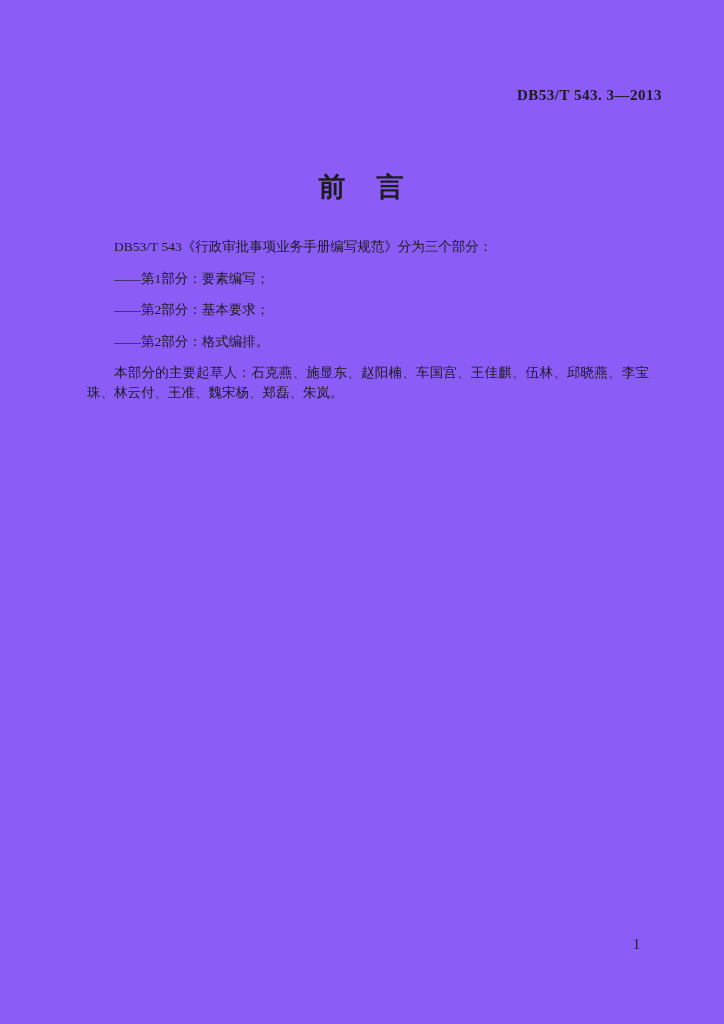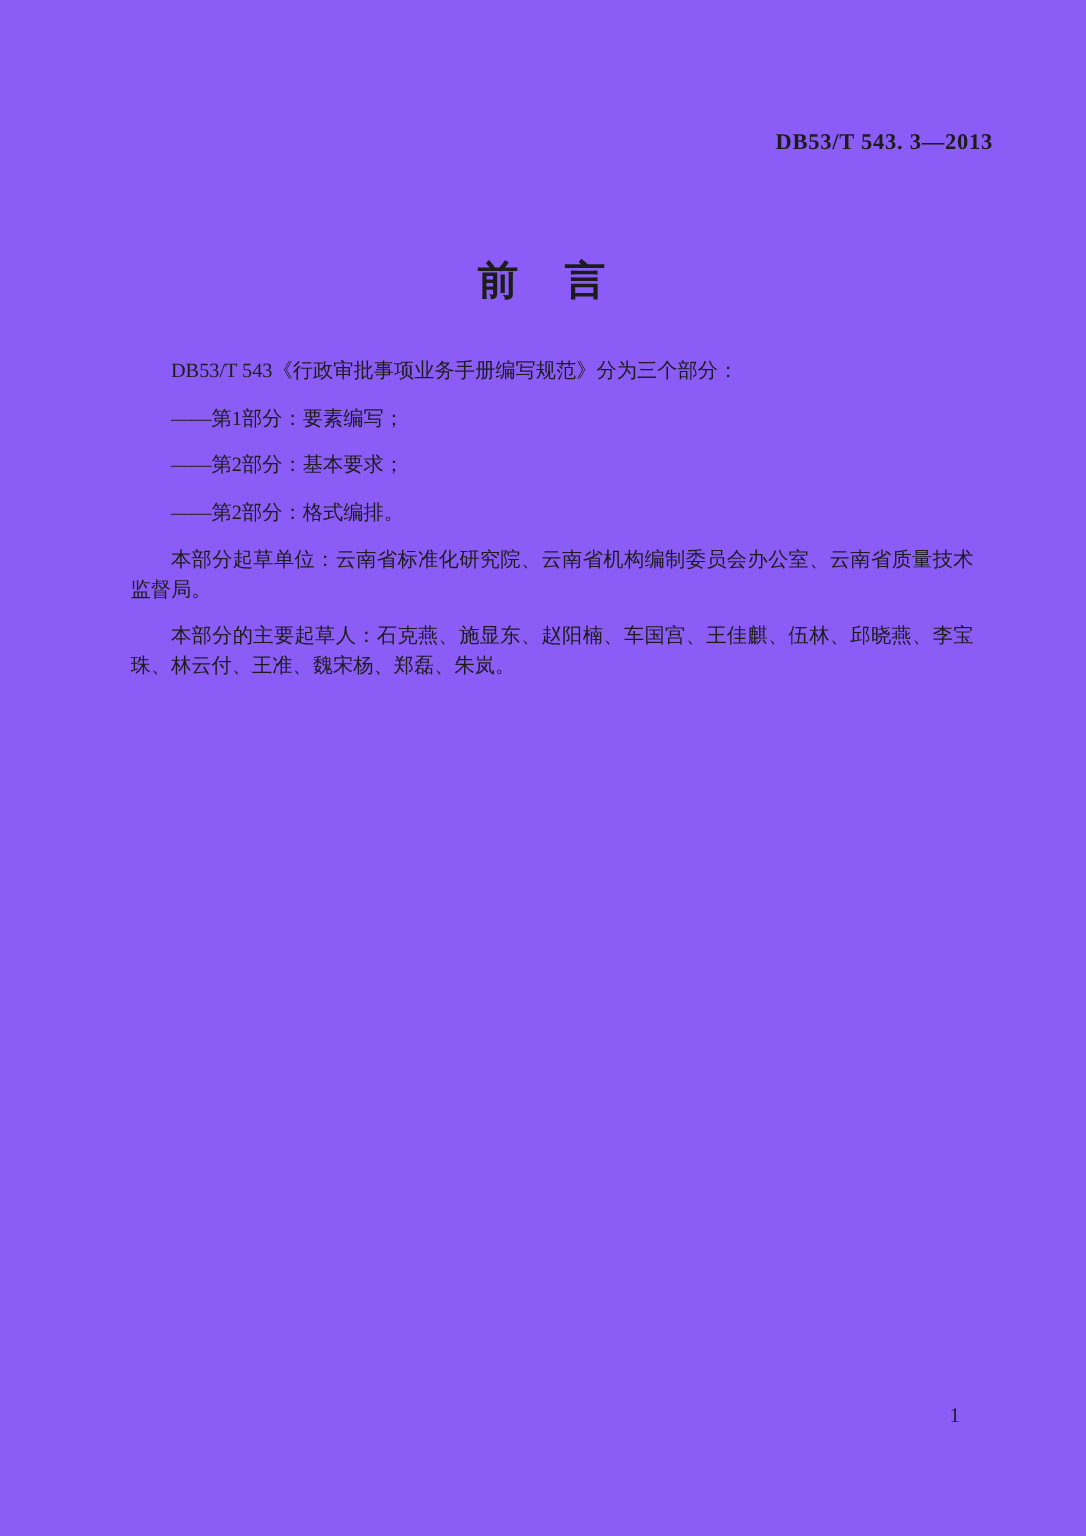--- a/index.html
+++ b/index.html
@@ -67,19 +67,18 @@
 
   <div class="doc-code">DB53/T 543. 3—2013</div>
 
   <div class="page-title">前　言</div>
 
   <div class="content">
     <p>DB53/T 543《行政审批事项业务手册编写规范》分为三个部分：</p>
     <p>——第1部分：要素编写；</p>
     <p>——第2部分：基本要求；</p>
     <p>——第2部分：格式编排。</p>
-    <p>本部分起草单位：云南省标准化研究院、云南省机构编制委员会办公室、云南省质量技术监督局。</p>
     <p>本部分的主要起草人：石克燕、施显东、赵阳楠、车国宫、王佳麒、伍林、邱晓燕、李宝珠、林云付、王准、魏宋杨、郑磊、朱岚。</p>
   </div>
 
   <div class="page-number">1</div>
 
 </div>
 
 </body></html>

